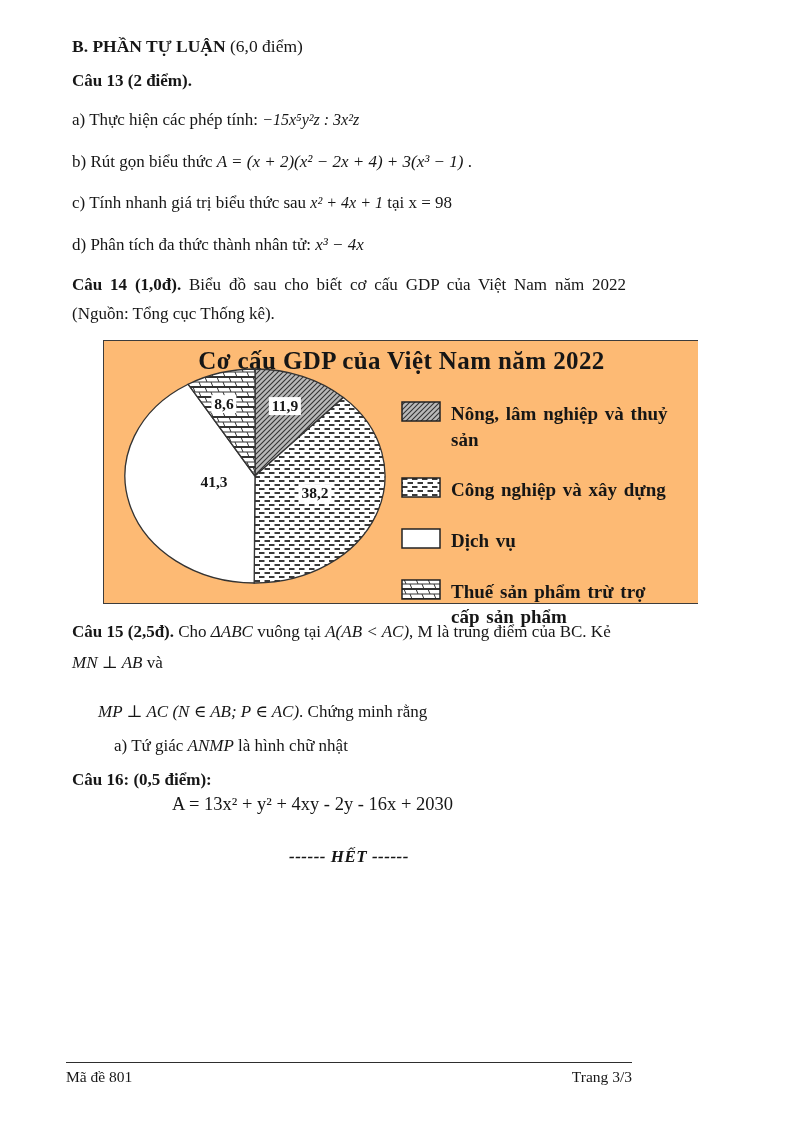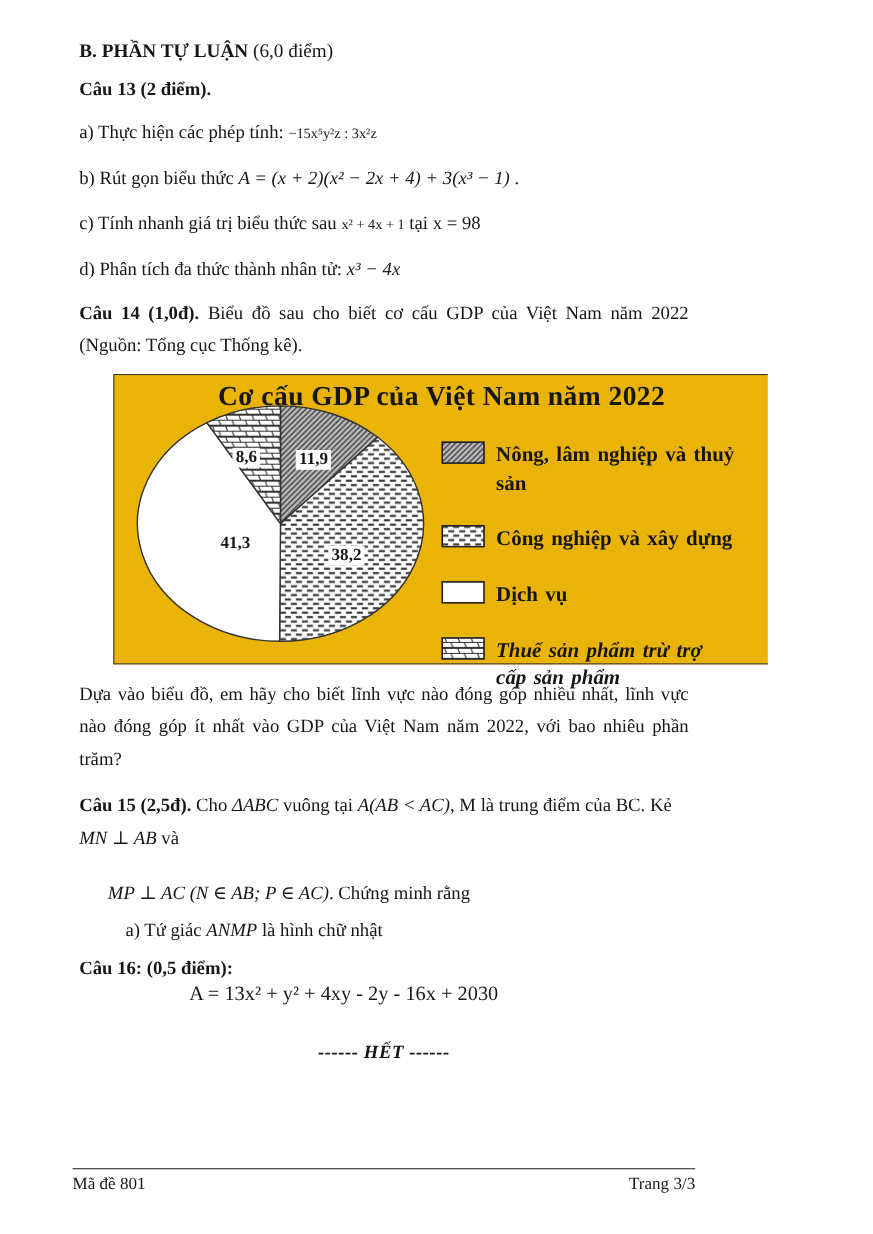--- a/index.html
+++ b/index.html
@@ -9,49 +9,49 @@
     color: #161616;
   }
   .page { position: relative; width: 698px; height: 1122px; overflow: hidden; background: #fff; }
   .content { padding: 32px 72px 0 72px; font-size: 17px; }
   p { margin: 0; }
   .bold { font-weight: bold; }
   .hdr { margin-top: 4px; font-size: 17.5px; }
   .q-title { font-weight: bold; margin-top: 14px; }
   .line { margin-top: 17px; line-height: 1.45; }
   .math { font-style: italic; }
-  .math-big { font-size: 13px; }
+  .math-big { font-style: italic; font-size: 16px; }
   .para { margin-top: 12px; line-height: 1.72; text-align: justify; }
 
   
   .chart-box {
     position: relative;
     margin: 12px 0 0 31px;
     width: 595px; height: 262px;
     border: 1.6px solid #3c3c3c;
-    background: #eab308;
+    background: #fdba74;
   }
   .chart-title {
     text-align: center; margin-top: 6px;
     font-size: 25px; font-weight: bold; letter-spacing: 0.4px;
   }
   .pie-wrap { position: absolute; left: 14px; top: 26px; width: 274px; height: 226px; }
   .pie-svg { display: block; width: 274px; height: 226px; }
   .pie-label {
     position: absolute; transform: translate(-50%,-50%);
     background: #ffffff; padding: 0 3px;
-    font-weight: bold; font-size: 15.5px; line-height: 1.15; white-space: nowrap; margin-top: 12px;
+    font-weight: bold; font-size: 15.5px; line-height: 1.15; white-space: nowrap;
   }
   .pl-119 { left: 167px; top: 39px; }
   .pl-382 { left: 197px; top: 126px; }
   .pl-413 { left: 96px;  top: 115px; background: transparent; text-align: right; }
   .pl-86  { left: 106px; top: 37px; }
   .legend { position: absolute; left: 297px; top: 60px; }
   .legend-row { display: flex; align-items: flex-start; margin-bottom: 25px; }
-  .legend-row:last-child { margin-bottom: 12px; font-style: italic; }
+  .legend-row:last-child { margin-bottom: 12px; }
   .sw { width: 40px; height: 21px; flex: none; display: block; }
   .legend-label {
     margin-left: 10px; font-size: 19px; font-weight: bold;
     width: 218px; line-height: 1.35; word-spacing: 2px;
   }
 
   .q15-line { margin-top: 13px; line-height: 1.8; }
   .indent-mp { margin-top: 20px; padding-left: 26px; line-height: 1.6; }
   .indent-ab { margin-top: 11px; padding-left: 42px; }
   .q16-sub { margin-top: 4px; padding-left: 46px; line-height: 1.35; }
@@ -141,21 +141,20 @@
         </div>
         <div class="legend-row">
           <svg class="sw" viewBox="0 0 40 21">
               <rect x="1" y="1" width="38" height="19" fill="url(#patZig)" stroke="#222" stroke-width="1.5"></rect>
             </svg>
           <span class="legend-label">Thuế sản phẩm trừ trợ cấp sản phẩm</span>
         </div>
       </div>
     </div>
 
-    <p class="para">Dựa vào biểu đồ, em hãy cho biết lĩnh vực nào đóng góp nhiều nhất, lĩnh vực nào đóng góp ít nhất vào GDP của Việt Nam năm 2022, với bao nhiêu phần trăm?</p>
 
     <p class="q15-line"><span class="bold">Câu 15 (2,5đ).</span><span> Cho </span><span class="math">ΔABC</span><span> vuông tại </span><span class="math">A(AB &lt; AC)</span><span>, M là trung điểm của BC. Kẻ </span><span class="math">MN ⊥ AB</span><span> và</span></p>
 
     <p class="indent-mp"><span class="math">MP ⊥ AC  (N ∈ AB; P ∈ AC)</span><span>. Chứng minh rằng</span></p>
 
     <p class="indent-ab"><span>a) Tứ giác </span><span class="math">ANMP</span><span> là hình chữ nhật</span></p>
 
 
     <p class="q-title">Câu 16: (0,5 điểm):</p>
     <p class="q16-formula">A = 13x² + y² + 4xy - 2y - 16x + 2030</p>

